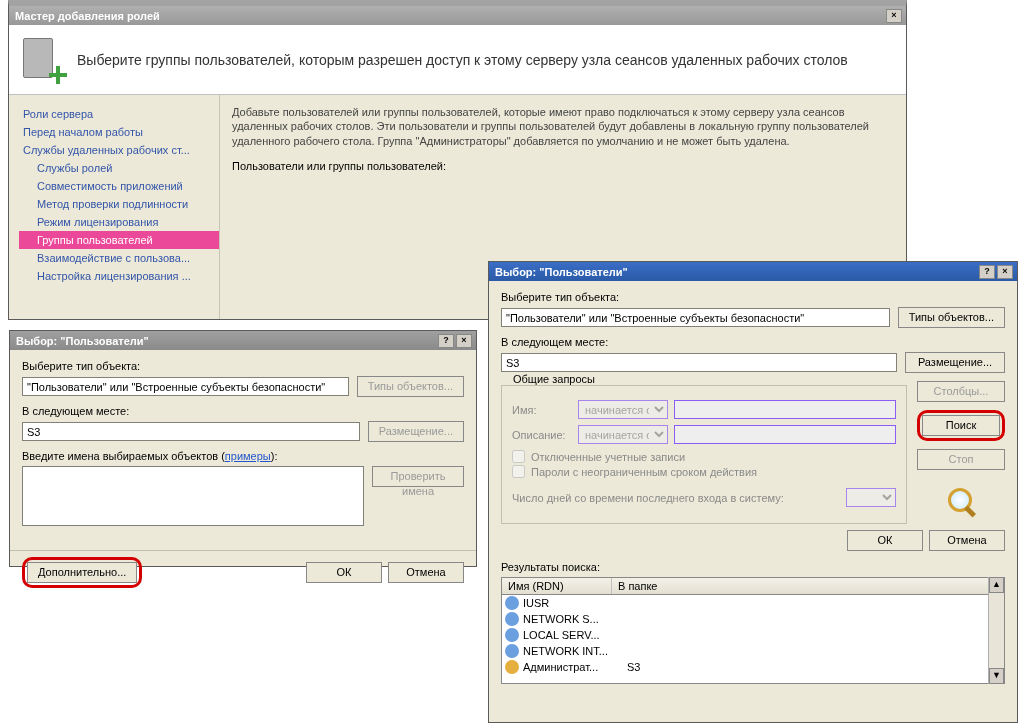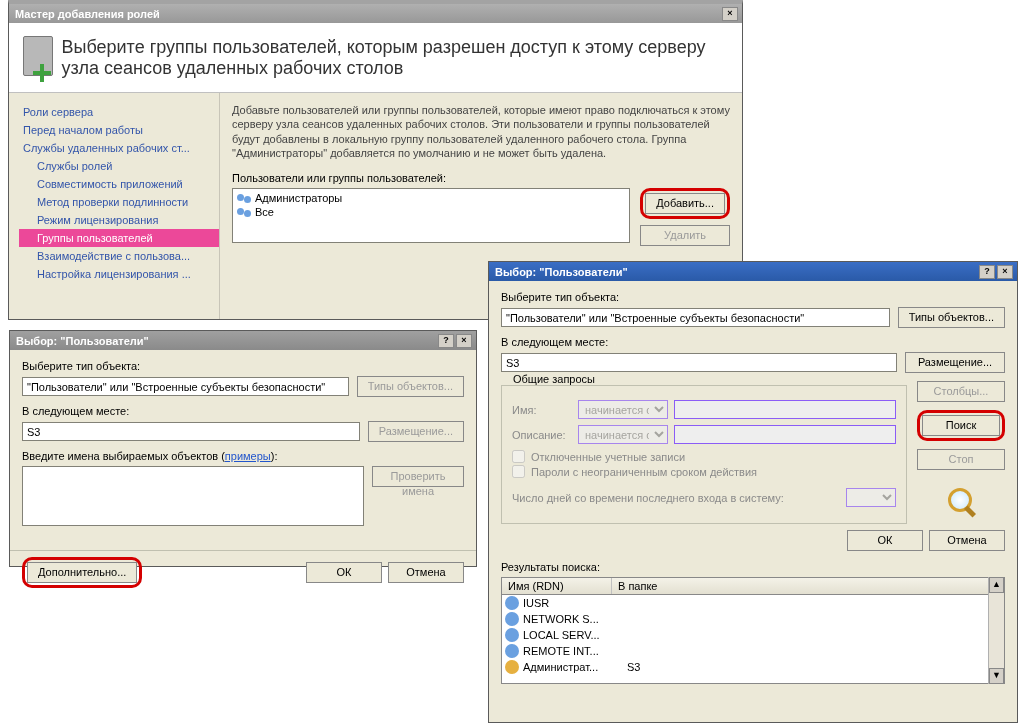--- a/index.html
+++ b/index.html
@@ -6,30 +6,30 @@
   body { margin: 0; background: #ffffff; width: 1024px; height: 723px; position: relative; overflow: hidden; color: #000; }
 
   .window { position: absolute; background: #ece9d8; border: 1px solid #5a5a5a; }
   .titlebar { background: linear-gradient(#a0a0a0, #8a8a8a); color: #fff; height: 19px; display: flex; align-items: center; padding: 0 4px; font-weight: bold; }
   .titlebar.active { background: linear-gradient(#3a6ec5, #2a5aa8); }
   .titlebar .title-text { flex: 1; padding-left: 2px; }
   .titlebtns { display: flex; gap: 2px; }
   .tbtn { width: 16px; height: 14px; background: #d4d0c8; border: 1px solid #888; font-size: 9px; text-align: center; line-height: 11px; cursor: pointer; color:#000;}
 
   
-  #win-main { left: 8px; top: 0; width: 735px; height: 320px; border-top:4px solid #a3a3a3;}
+  #win-main { left: 8px; top: 0; width: 899px; height: 320px; border-top:6px solid #a3a3a3;}
   #win-main .titlebar { background: linear-gradient(#b0b0b0, #989898); }
   .wizhead { background: #fff; height: 70px; border-bottom: 1px solid #c0c0c0; display:flex; align-items:center; padding: 0 10px; gap:10px;}
   .wizicon { width:48px; height:48px; position:relative; }
   .wizicon .srv { position:absolute; left:4px; top:2px; width:30px; height:40px; background:#b8b8b8; border:1px solid #777; border-radius:2px;}
   .wizicon .plus { position:absolute; right:0px; bottom:0px; width:18px; height:18px; }
   .wizicon .plus::before, .wizicon .plus::after { content:""; position:absolute; background:#3fa23f; }
   .wizicon .plus::before { left:7px; top:0; width:4px; height:18px; }
   .wizicon .plus::after { left:0; top:7px; width:18px; height:4px; }
-  .wizhead .htxt { font-size: 18px; color:#333; font-weight: normal;}
+  .wizhead .htxt { font-size: 14px; color:#333; font-weight: normal;}
   .wizbody { display:flex; height:calc(100% - 89px);}
   .wizleft { width: 210px; padding: 10px 0 10px 10px; }
   .wizleft .step { padding: 3px 4px; color:#3355aa; cursor:pointer; white-space:nowrap; overflow:hidden; text-overflow:ellipsis;}
   .wizleft .step.indent { padding-left: 18px; }
   .wizleft .step.selected { background:#ec4899; color:#fff; }
   .wizright { flex:1; border-left: 1px solid #c8c5b8; padding: 10px 12px; }
   .wizright .desc { color: #444; line-height: 1.3; margin-bottom: 12px;}
   .label { margin-bottom: 4px;}
   .listbox { background:#fff; border: 1px solid #828177; height: 55px; padding:2px; overflow:auto;}
   .lbitem { display:flex; align-items:center; gap:4px; padding:1px 2px;}
@@ -107,38 +107,20 @@
       <div class="step indent">Совместимость приложений</div>
       <div class="step indent">Метод проверки подлинности</div>
       <div class="step indent">Режим лицензирования</div>
       <div class="step indent selected">Группы пользователей</div>
       <div class="step indent">Взаимодействие с пользова...</div>
       <div class="step indent">Настройка лицензирования ...</div>
     </div>
     <div class="wizright">
       <div class="desc">Добавьте пользователей или группы пользователей, которые имеют право подключаться к этому серверу узла сеансов удаленных рабочих столов. Эти пользователи и группы пользователей будут добавлены в локальную группу пользователей удаленного рабочего стола. Группа "Администраторы" добавляется по умолчанию и не может быть удалена.</div>
       <div class="label">Пользователи или группы пользователей:</div>
-      <div class="listrow">
-        <div class="listbox">
-          <div class="lbitem">
-              <span class="grpico"></span>
-              <span>Администраторы</span>
-            </div>
-          <div class="lbitem">
-              <span class="grpico"></span>
-              <span>Все</span>
-            </div>
-        </div>
-        <div class="btncol">
-          <div class="highlight-red">
-            <div class="btn">Добавить...</div>
-          </div>
-          <div class="btn disabled">Удалить</div>
-        </div>
-      </div>
     </div>
   </div>
 </div>
 
 <div id="win-sel1" class="window">
   <div class="titlebar">
     <span class="title-text">Выбор: "Пользователи"</span>
     <div class="titlebtns">
       <div class="tbtn">?</div>
       <div class="tbtn">×</div>
@@ -257,21 +239,21 @@
             <span style="width:100px">NETWORK S...</span>
             <span></span>
           </div>
         <div class="resrow">
             <span class="uicon"></span>
             <span style="width:100px">LOCAL SERV...</span>
             <span></span>
           </div>
         <div class="resrow">
             <span class="uicon"></span>
-            <span style="width:100px">REMOTE INT...</span>
+            <span style="width:100px">NETWORK INT...</span>
             <span></span>
           </div>
         <div class="resrow">
             <span class="uicon a"></span>
             <span style="width:100px">Администрат...</span>
             <span>S3</span>
           </div>
       </div>
       <div class="scrollbar" style="top:0; bottom:0;">
         <div class="sbtn">▲</div>

